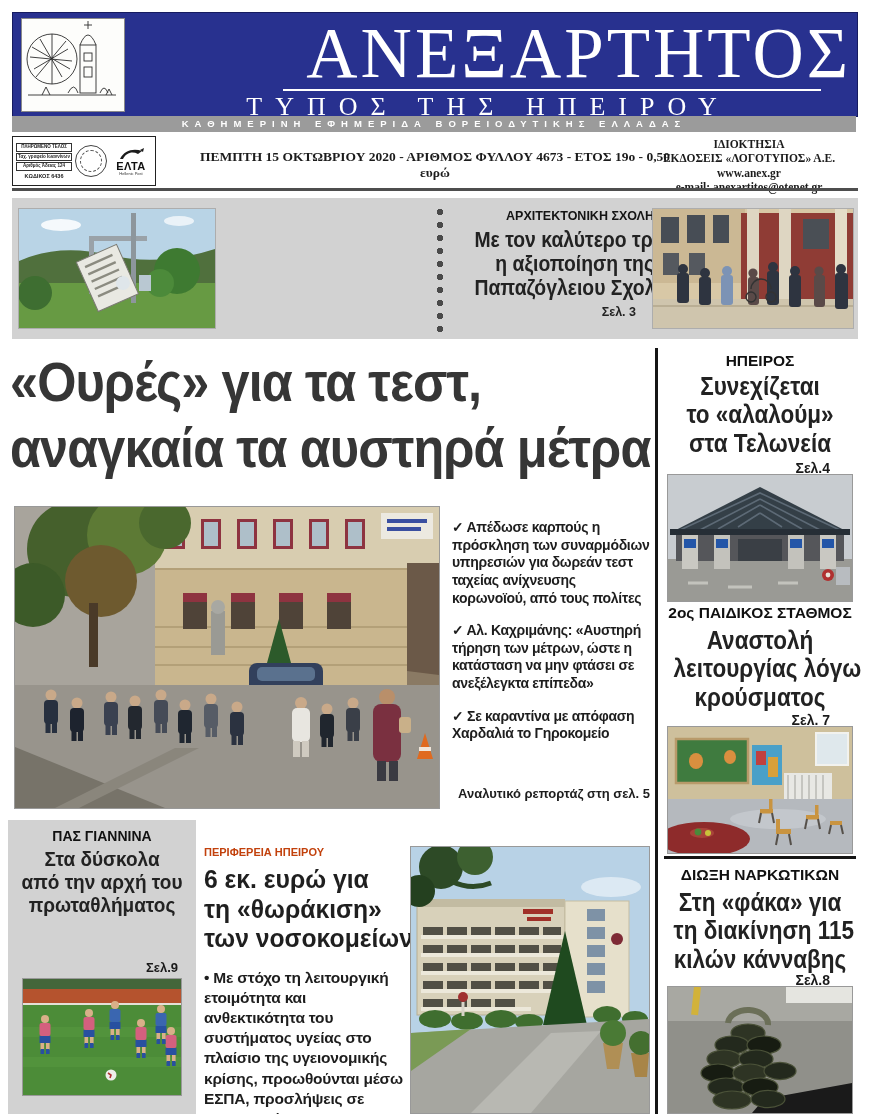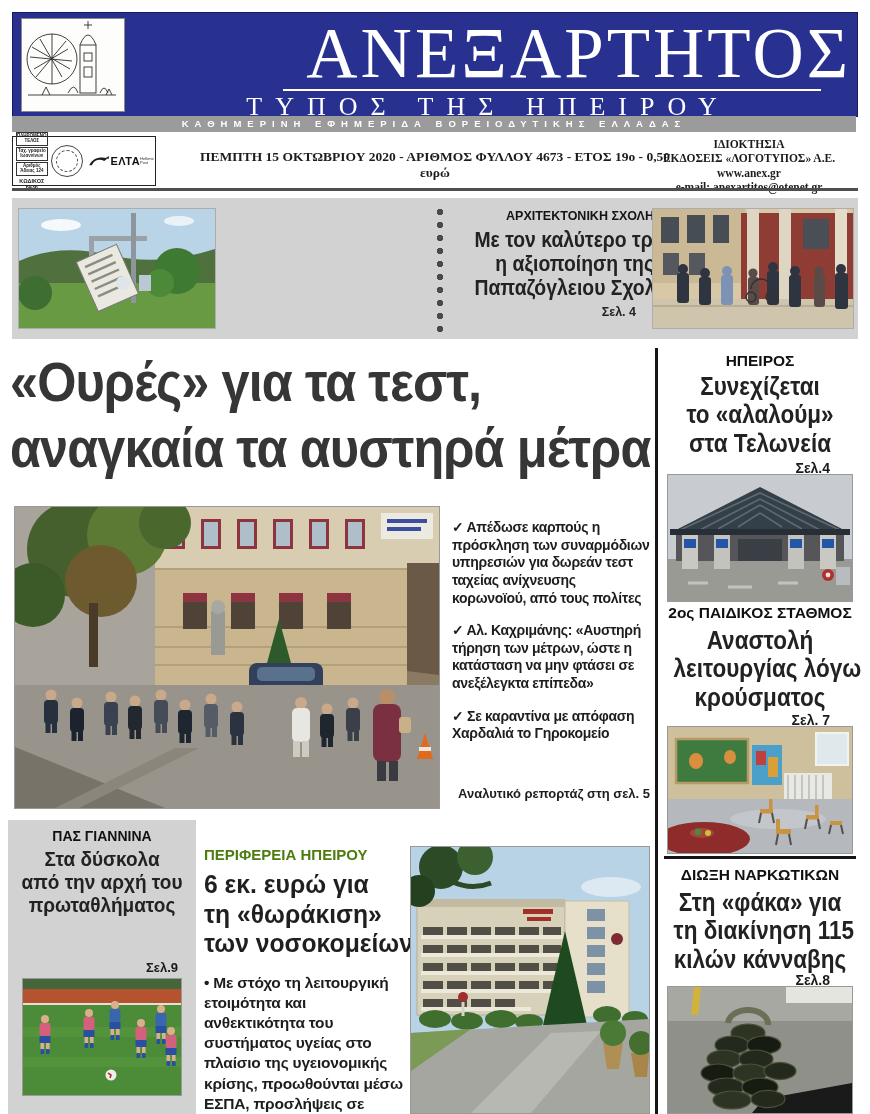--- a/index.html
+++ b/index.html
@@ -26,21 +26,21 @@
   
   .stamp{position:absolute;left:12px;top:136px;width:144px;height:50px;background:#fff;
     border:1.5px solid #222;display:flex;align-items:center;gap:3px;padding:2px 3px;box-sizing:border-box;}
   .stamp-left{width:56px;display:flex;flex-direction:column;gap:1px;}
   .mini-box{border:1px solid #333;font-size:4.5px;line-height:1.1;text-align:center;
     padding:1px 0;font-weight:bold;color:#222;}
   .stamp-code{font-size:5.5px;font-weight:bold;text-align:center;color:#222;margin-top:1px;}
   .stamp-circle{width:30px;height:30px;border:1.6px solid #444;border-radius:50%;
     display:flex;align-items:center;justify-content:center;flex:none;}
   .stamp-circle .inner{width:20px;height:20px;border:1px dashed #555;border-radius:50%;}
-  .stamp-elta{flex:1;display:flex;flex-direction:row;align-items:center;line-height:1;}
+  .stamp-elta{flex:1;display:flex;flex-direction:column;align-items:center;line-height:1;}
   .elta-word{font-size:11px;font-weight:bold;color:#111;letter-spacing:.5px;}
   .elta-sub{font-size:4px;color:#333;}
   .dateline{position:absolute;left:190px;top:149px;width:490px;text-align:center;
     font-family:"Liberation Serif",serif;font-weight:bold;font-size:13.5px;color:#1c1c1c;}
   .ownership{position:absolute;left:640px;top:137px;width:218px;text-align:center;
     font-family:"Liberation Serif",serif;font-weight:bold;color:#1c1c1c;
     font-size:11.5px;line-height:1.24;}
   .rule-h{position:absolute;left:12px;top:188px;width:846px;height:3px;background:#4e4e4e;}
 
   
@@ -83,21 +83,21 @@
     font-weight:bold;font-size:30px;color:#1b1b1b;letter-spacing:1px;}
   .sports-kicker{margin-top:8px;text-align:center;font-size:14px;font-weight:bold;color:#111;}
   .sports-head{margin-top:4px;text-align:center;font-size:20px;font-weight:bold;color:#222;
     line-height:1.16;transform:scaleX(.95);transform-origin:50% 0;white-space:nowrap;}
   .sports-page{position:absolute;top:140px;right:18px;font-size:13px;font-weight:bold;color:#1a1a1a;}
   .sports-photo{position:absolute;left:14px;top:158px;width:160px;height:118px;
     border:1px solid #999;box-sizing:border-box;overflow:hidden;}
 
   
   .region{position:absolute;left:204px;top:846px;width:204px;}
-  .region-kicker{font-size:15px;font-weight:bold;color:#4d7c0f;}
+  .region-kicker{font-size:11px;font-weight:bold;color:#c2410c;}
   .region-head{margin-top:7px;font-size:26px;font-weight:bold;color:#1f1f1f;line-height:1.14;
     transform:scaleX(.95);transform-origin:0 0;white-space:nowrap;}
   .region-body{margin-top:14px;font-size:15.5px;font-weight:bold;color:#1d1d1d;line-height:1.3;letter-spacing:-.2px;}
 </style>
 </head>
 <body>
 
 <div id="page">
 
   <header class="masthead">
@@ -178,21 +178,21 @@
 
     <div class="dots-divider"></div>
 
     <div class="band-text" style="left:438px;text-align:right;">
       <div class="kicker">ΑΡΧΙΤΕΚΤΟΝΙΚΗ ΣΧΟΛΗ</div>
       <div class="band-head" style="transform:scaleX(.88);transform-origin:100% 0;">
         <div>Με τον καλύτερο τρόπο</div>
         <div>η αξιοποίηση της</div>
         <div>Παπαζόγλειου Σχολής</div>
       </div>
-      <div class="page-ref" style="text-align:right;padding-right:18px;margin-top:6px;">Σελ. 4</div>
+      <div class="page-ref" style="text-align:right;padding-right:18px;margin-top:6px;">Σελ. 3</div>
     </div>
 
     <div class="band-photo" style="left:640px;width:202px;">
       <svg width="200" height="119" viewBox="0 0 200 119">
         <rect width="200" height="119" fill="#d8c8a6"></rect>
         <rect x="0" y="0" width="92" height="74" fill="#cbb894"></rect>
         <rect x="8" y="8" width="18" height="26" fill="#474d55"></rect>
         <rect x="34" y="6" width="18" height="28" fill="#474d55"></rect>
         <rect x="60" y="6" width="16" height="28" fill="#474d55"></rect>
         <rect x="10" y="44" width="16" height="22" fill="#55595f"></rect>

